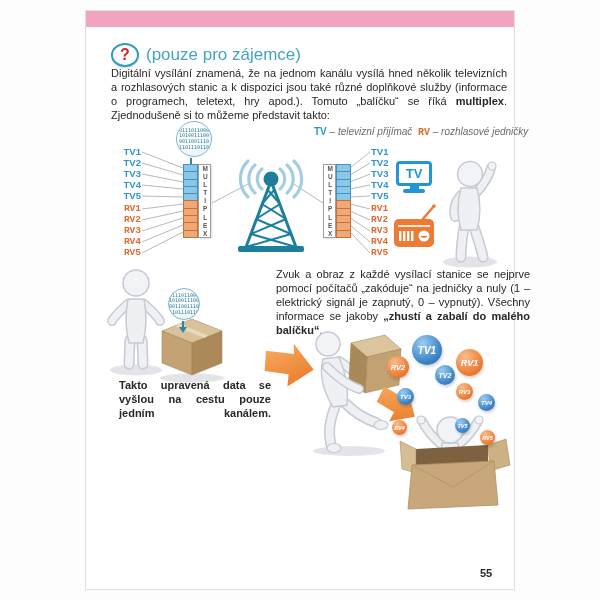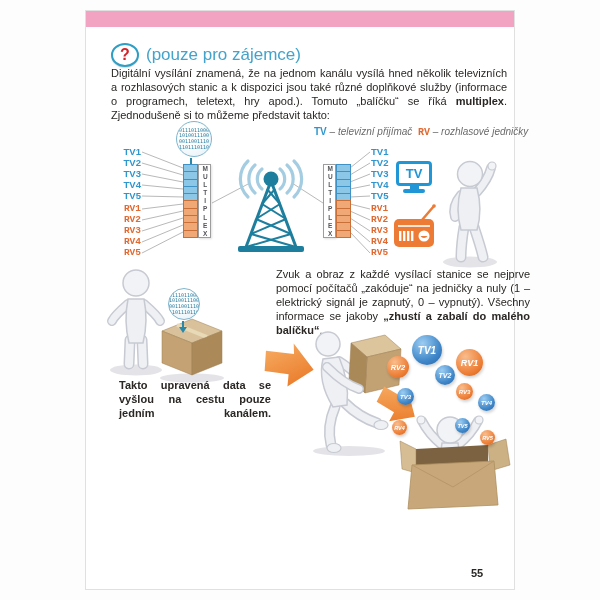--- a/index.html
+++ b/index.html
@@ -15,21 +15,21 @@
           display:flex;align-items:center;justify-content:center;box-sizing:border-box;
           box-shadow:0 1px 1px rgba(0,0,0,.15);flex:0 0 auto;}
   .q-icon span{color:#d2232a;font-weight:bold;font-size:16px;line-height:1;}
   .page-title{color:#1581ac;font-weight:bold;font-size:15.5px;letter-spacing:.4px;white-space:nowrap;}
   .page-subtitle{color:#44a3cb;font-size:17px;white-space:nowrap;}
   
   .body-text{font-size:11px;line-height:13.9px;text-align:justify;color:#2a2724;margin:0;}
   .bold{font-weight:bold;}
   .channel-text{font-size:11px;line-height:14px;font-weight:bold;color:#2a2724;
                 text-align:justify;text-align-last:justify;}
-  .pagenum{font-size:11px;font-weight:bold;color:#2a2724;}
+  .pagenum{font-size:11px;font-weight:bold;color:#2a2724;text-align:center;}
   
   .chan-label{font-size:9.5px;font-weight:bold;line-height:10px;width:33px;}
   .chan-label.left{text-align:right;}
   .tv{color:#2e96cf;} .rv{color:#e06a32;font-family:Liberation Mono, monospace;}
   .mux-cells{display:flex;flex-direction:column;width:15px;height:74px;box-sizing:border-box;}
   .mux-cells .cell{flex:1;box-sizing:border-box;border:1px solid;}
   .mux-cells .cell + .cell{margin-top:-1px;}
   .cell.tv-cell{background:#8cc7e8;border-color:#3f92c3;}
   .cell.rv-cell{background:#f1a877;border-color:#c96f38;}
   .mux-box{width:13px;height:74px;background:#fff;border:1px solid #9d9d9d;box-sizing:border-box;

